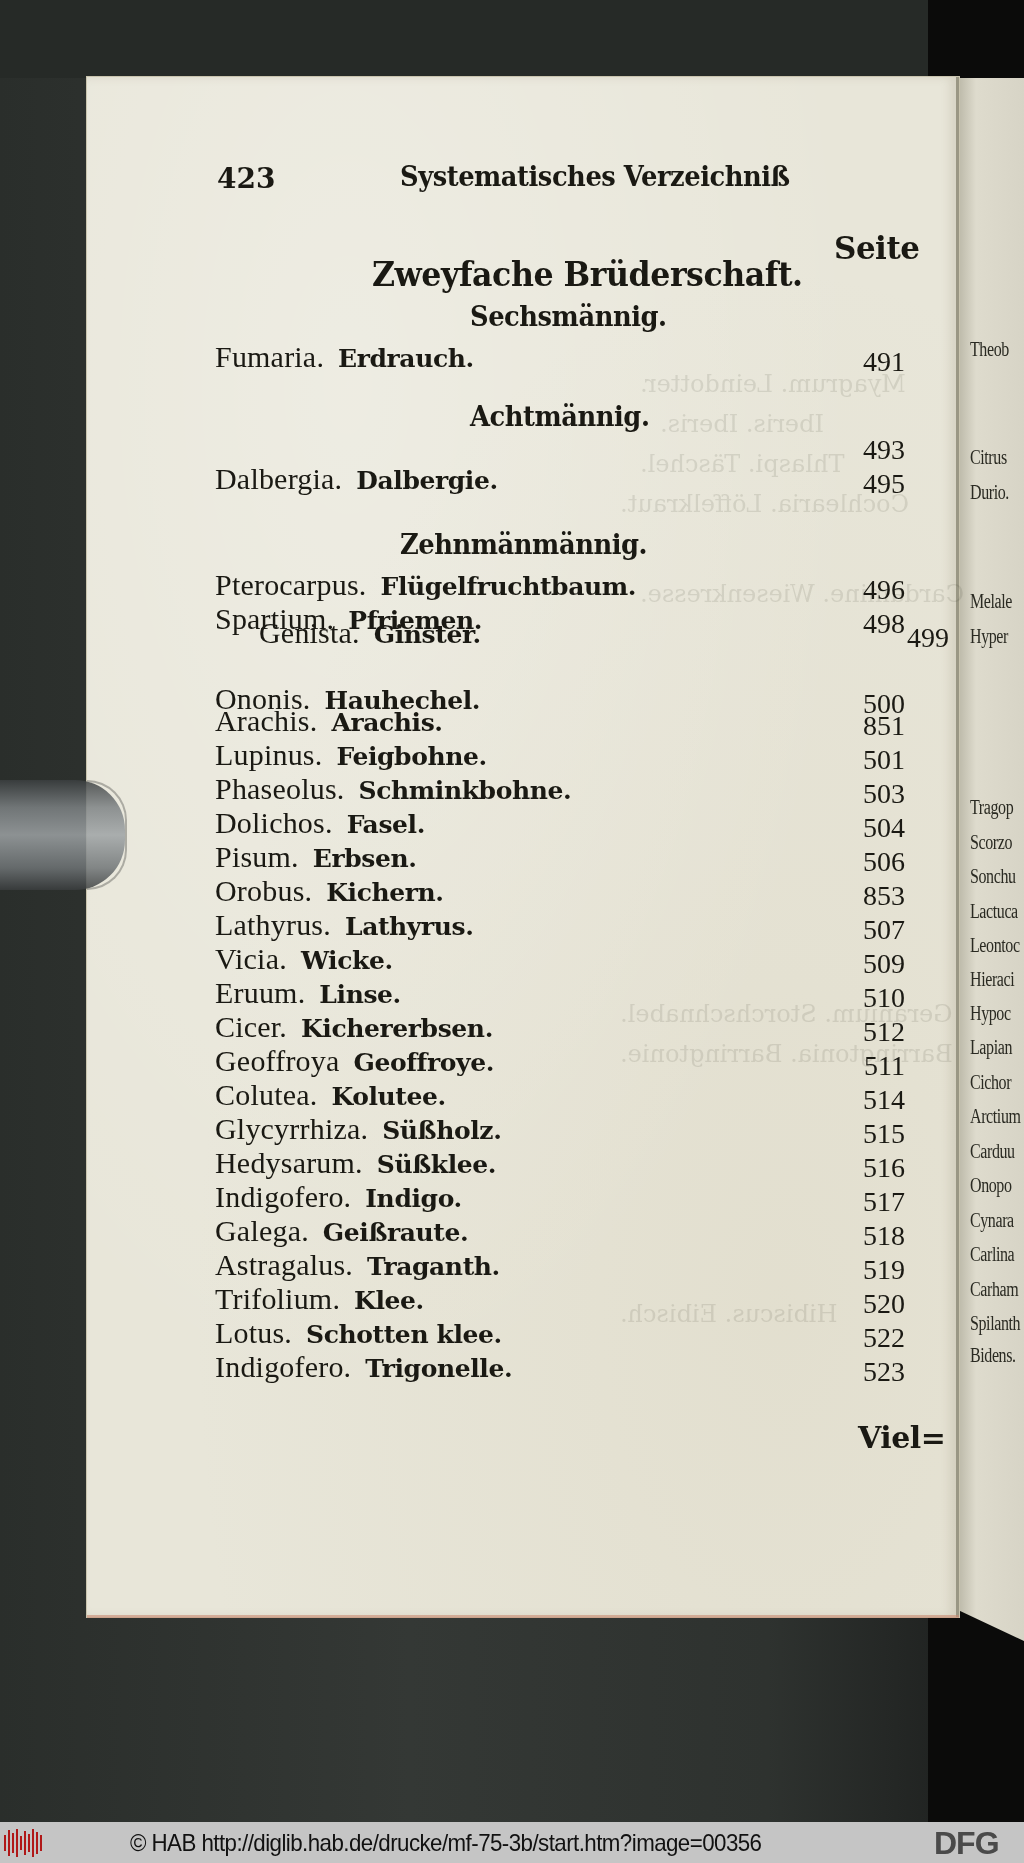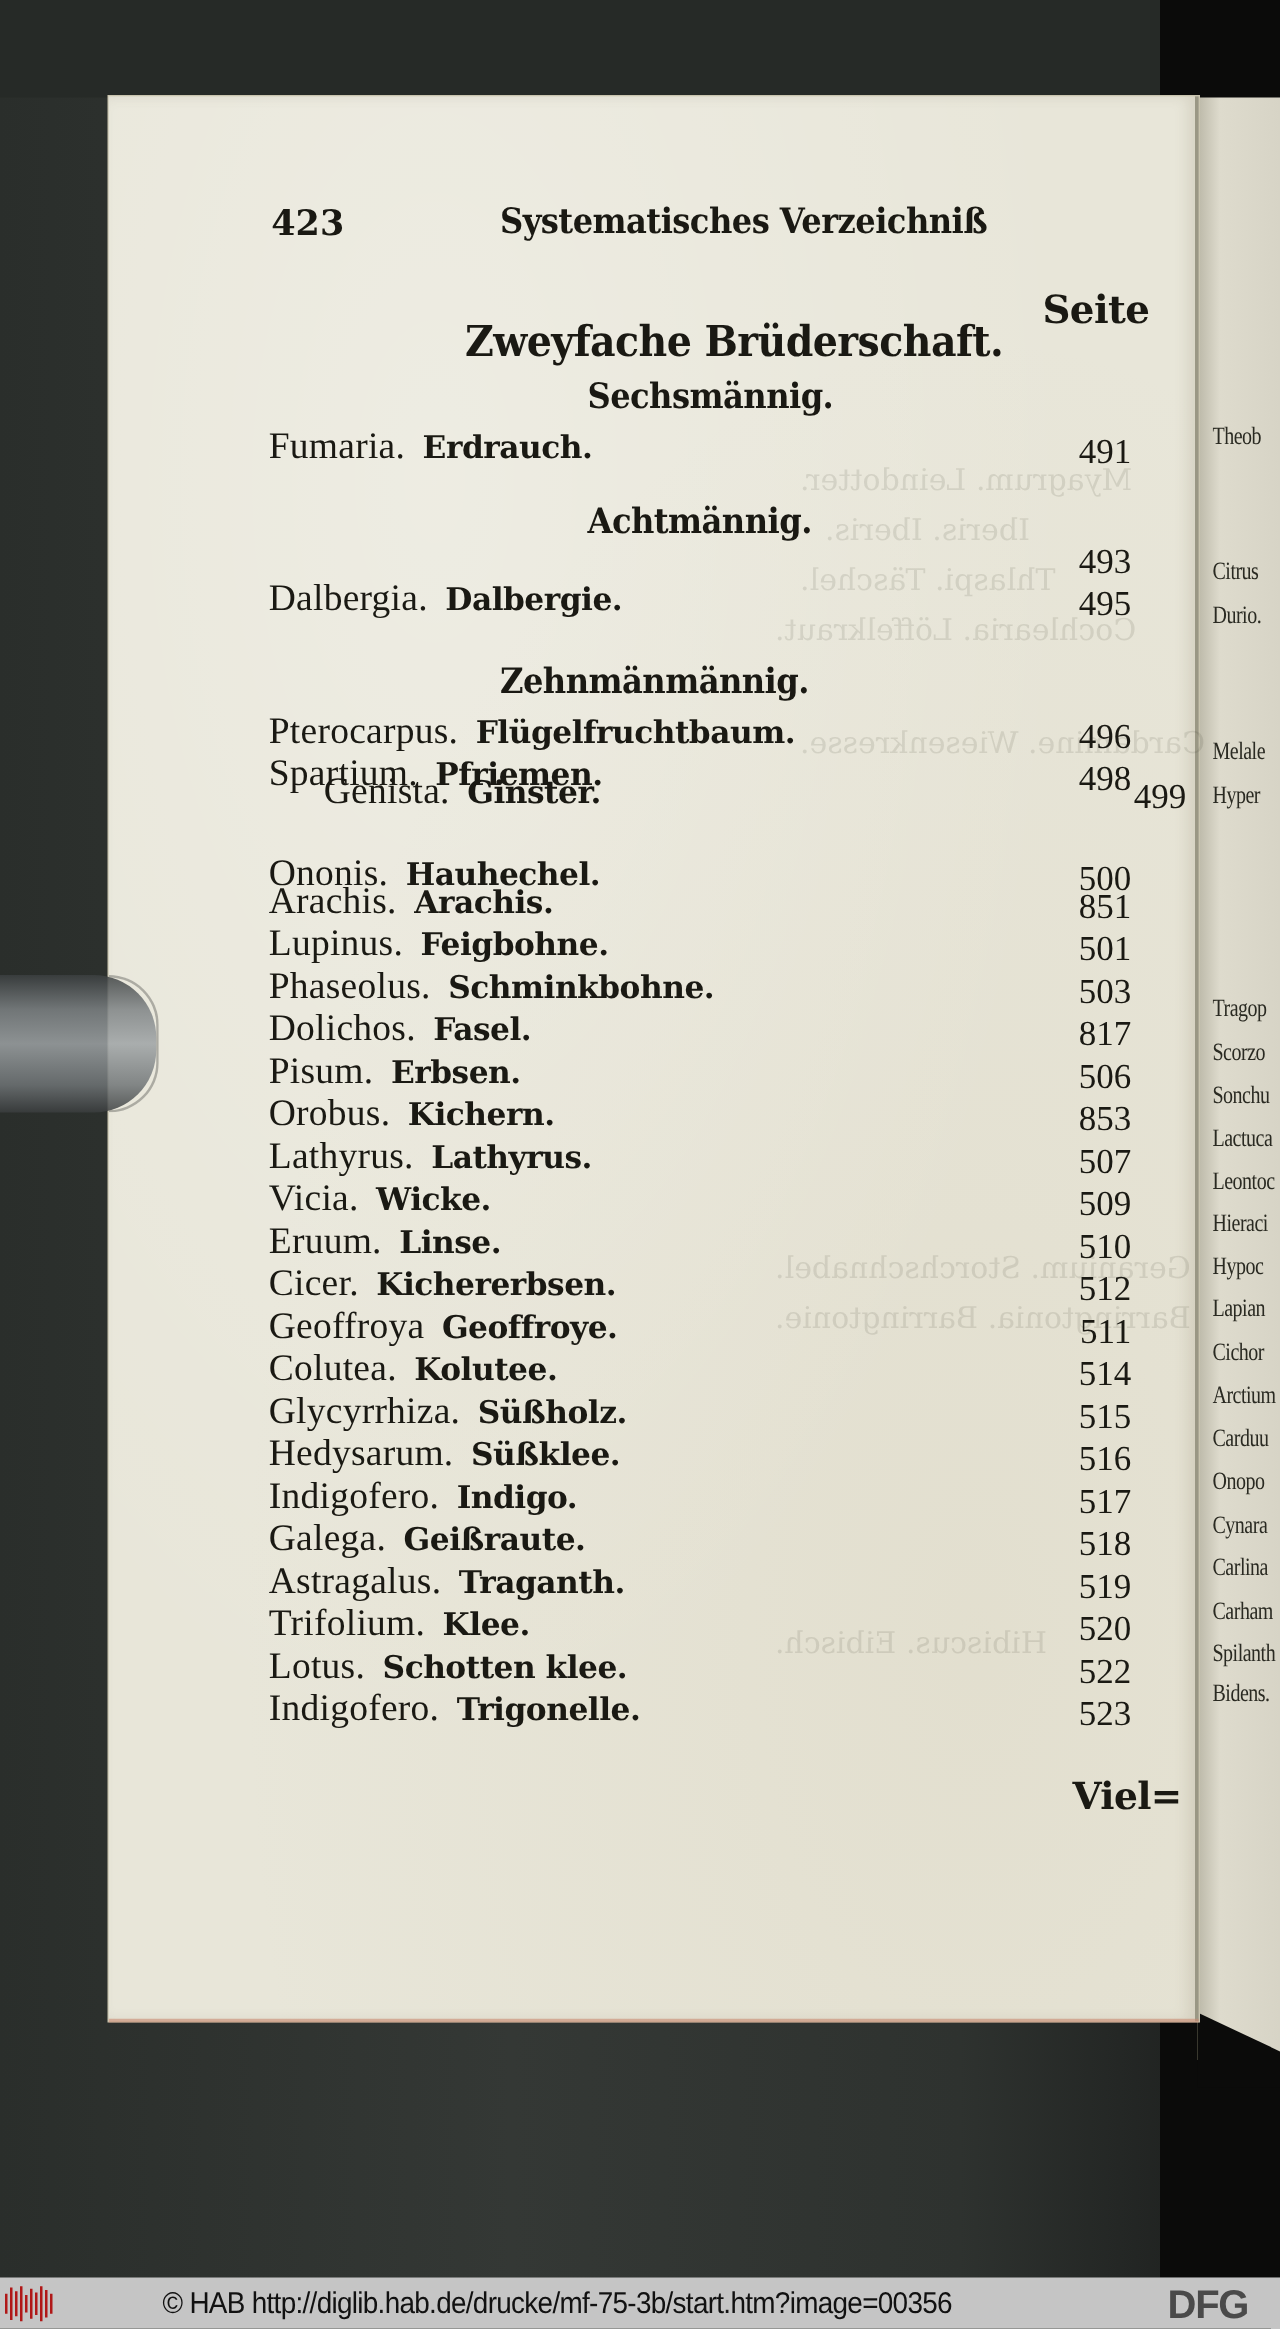--- a/index.html
+++ b/index.html
@@ -223,21 +223,21 @@
     <div class="entry" style="top: 738px;">
       <span class="latin"><span>Lupinus.</span><span class="german">Feigbohne.</span></span>
       <span class="pagenum">501</span>
     </div>
     <div class="entry" style="top: 772px;">
       <span class="latin"><span>Phaseolus.</span><span class="german">Schminkbohne.</span></span>
       <span class="pagenum">503</span>
     </div>
     <div class="entry" style="top: 806px;">
       <span class="latin"><span>Dolichos.</span><span class="german">Fasel.</span></span>
-      <span class="pagenum">817</span>
+      <span class="pagenum">504</span>
     </div>
     <div class="entry" style="top: 840px;">
       <span class="latin"><span>Pisum.</span><span class="german">Erbsen.</span></span>
       <span class="pagenum">506</span>
     </div>
     <div class="entry" style="top: 874px;">
       <span class="latin"><span>Orobus.</span><span class="german">Kichern.</span></span>
       <span class="pagenum">853</span>
     </div>
     <div class="entry" style="top: 908px;">

